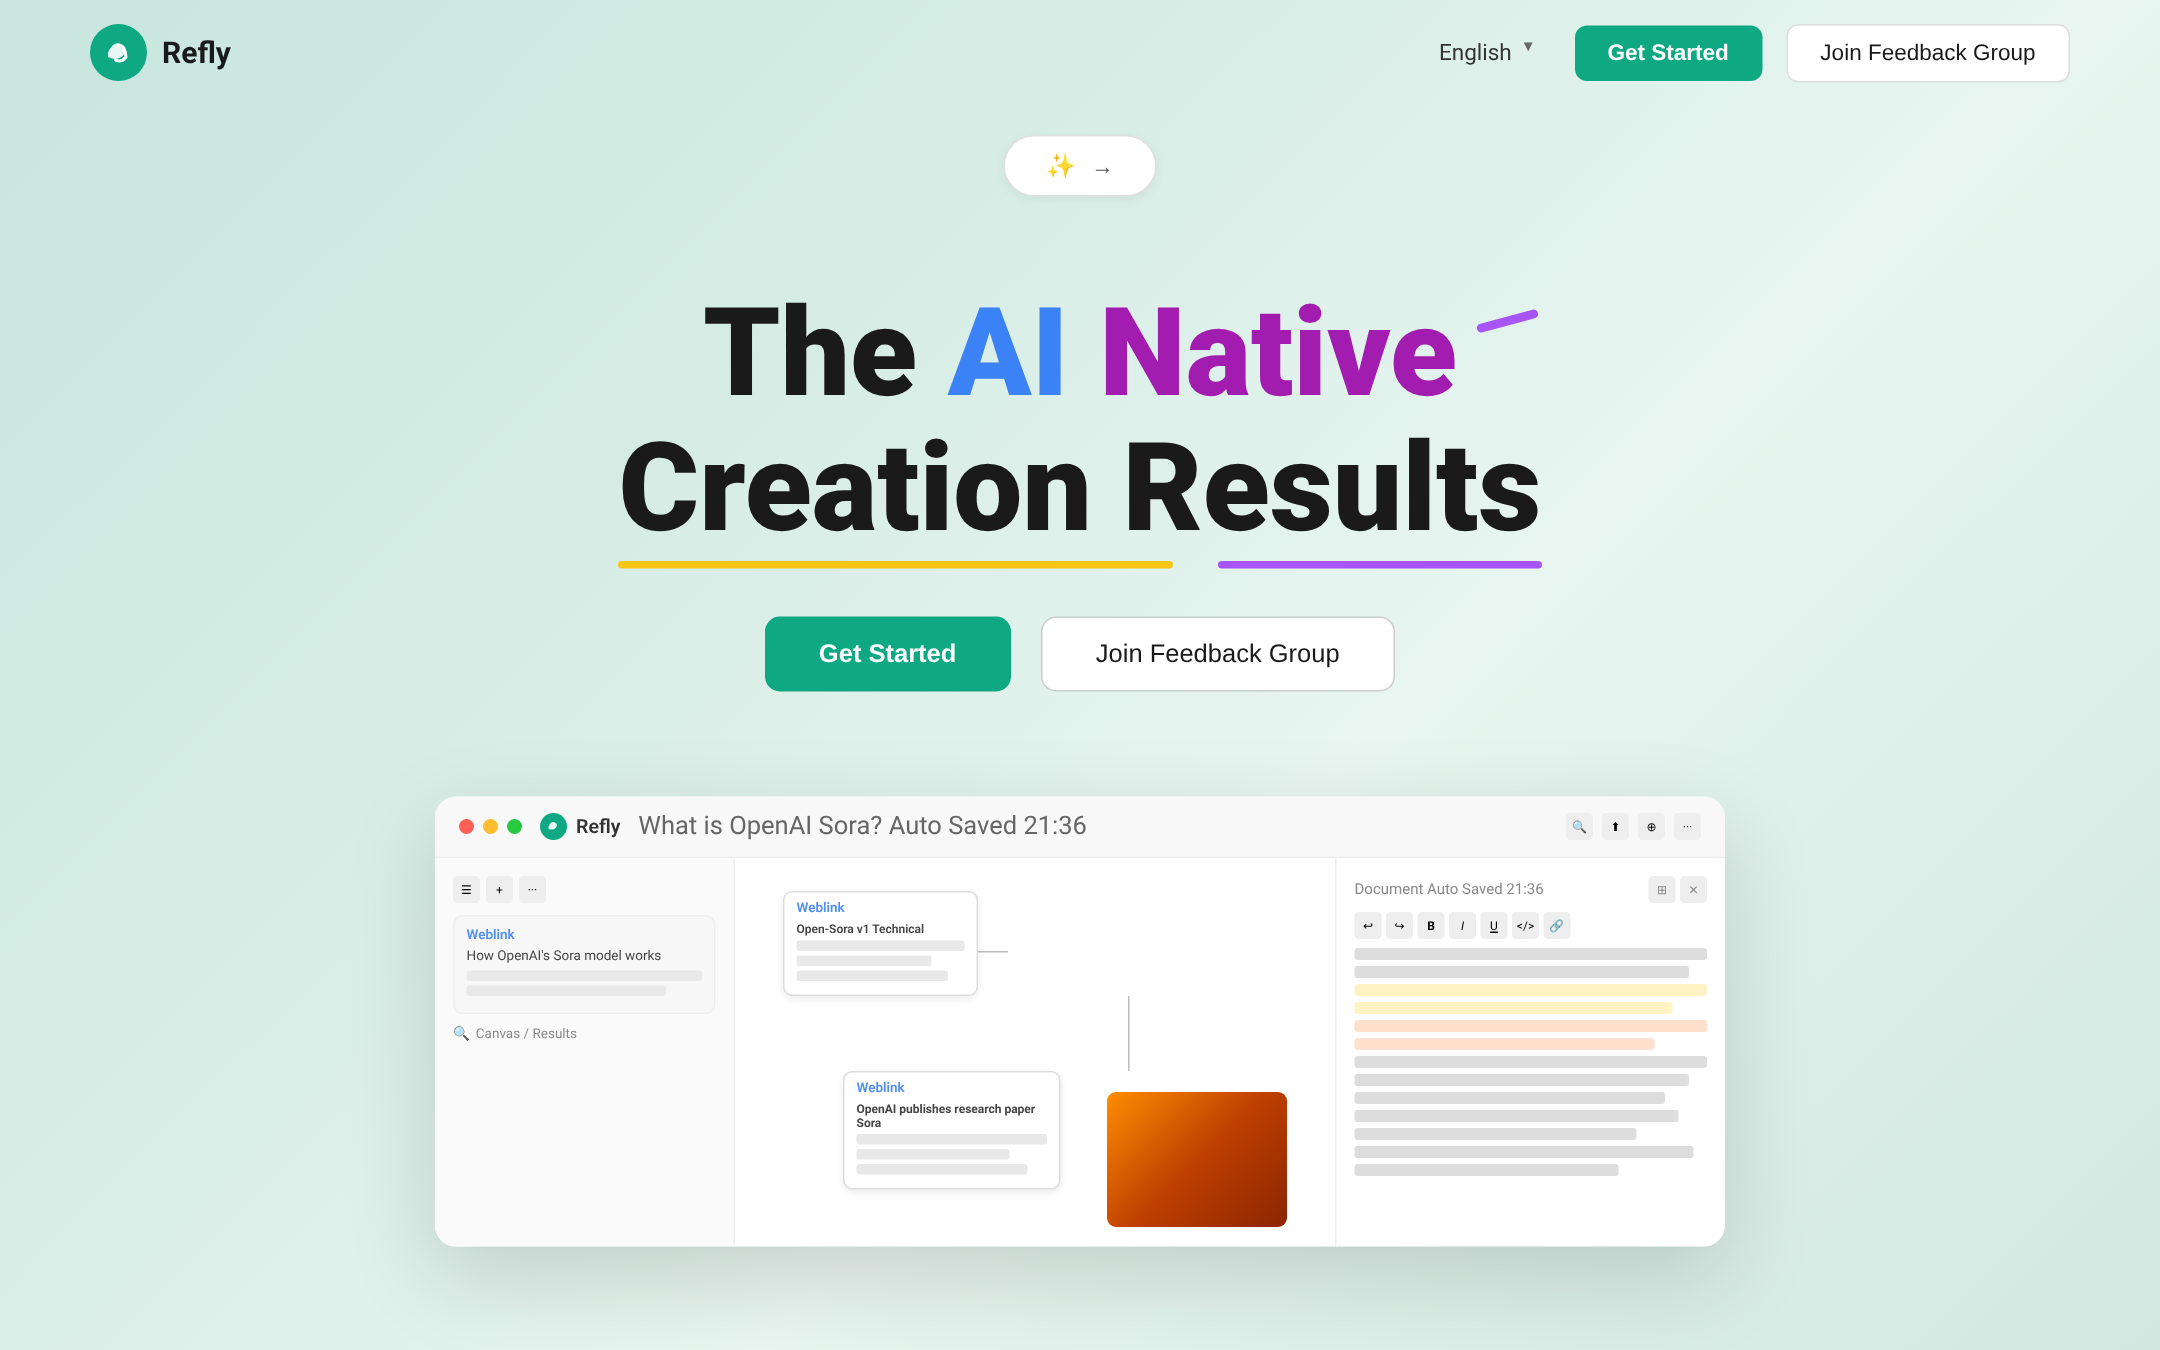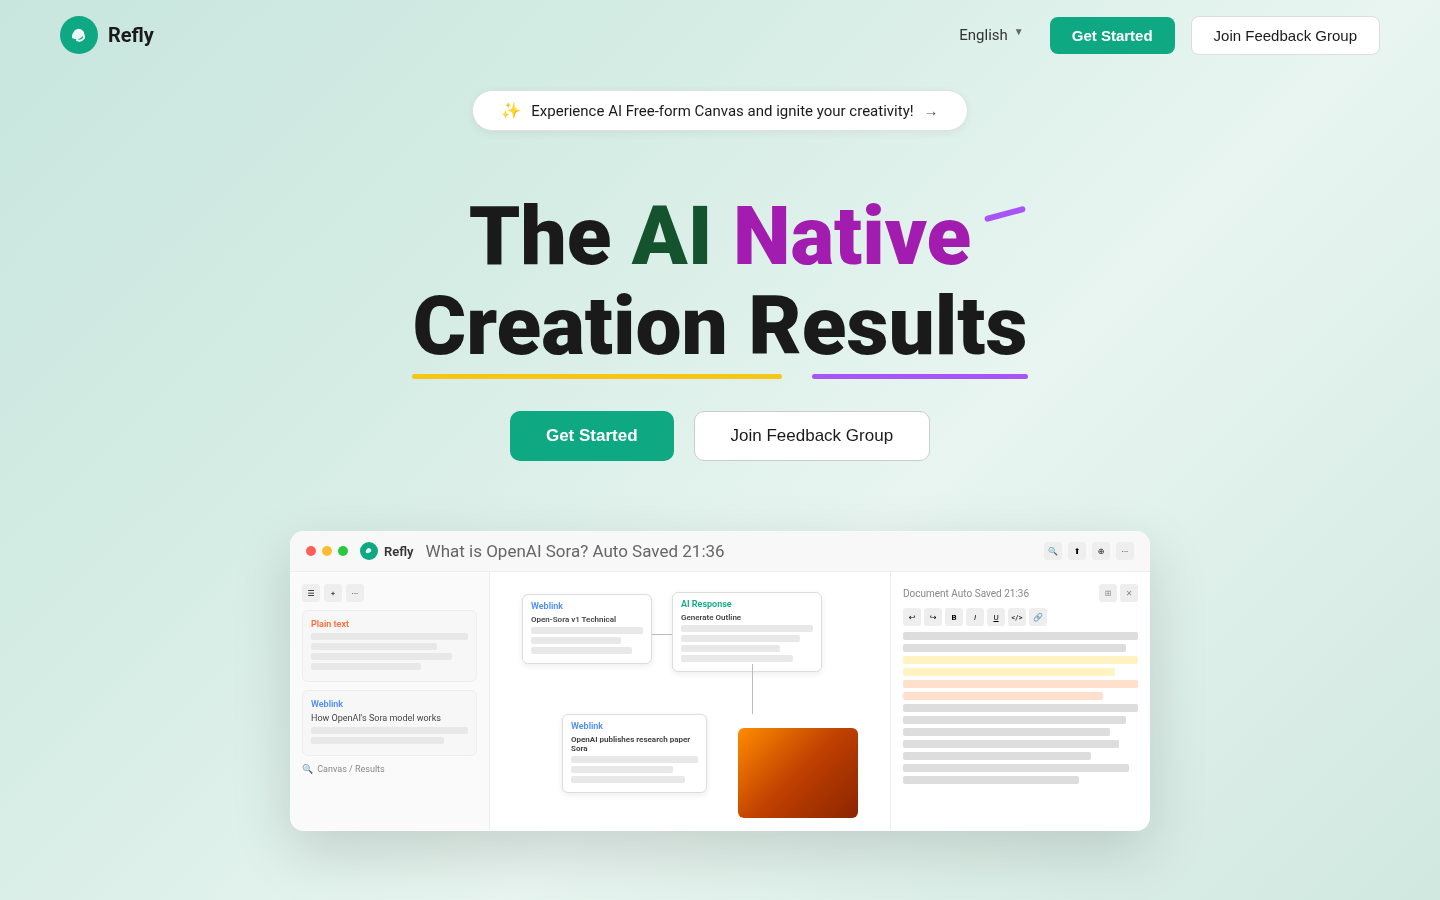--- a/index.html
+++ b/index.html
@@ -119,21 +119,21 @@
 
     .hero-title {
       font-size: 82px;
       font-weight: 900;
       line-height: 1.1;
       color: #1a1a1a;
       margin-bottom: 10px;
     }
 
     .hero-title .ai {
-      color: #14532d;
+      color: #3b82f6;
     }
 
     .hero-title .native {
       color: #a21caf;
     }
 
     .underline-container {
       position: relative;
       display: inline-block;
     }
@@ -392,21 +392,20 @@
       <span class="chevron">▼</span>
     </div>
     <button class="btn-get-started">Get Started</button>
     <button class="btn-feedback-nav">Join Feedback Group</button>
   </div>
 </nav>
 
 <div class="banner">
   <div class="banner-inner">
     <span class="sparkle">✨</span>
-    <span>Experience AI Free-form Canvas and ignite your creativity!</span>
     <span class="arrow">→</span>
   </div>
 </div>
 
 <section class="hero">
   <div class="hero-title">
     <div class="title-row1" style="position:relative; display:inline-block;">
       <span>The</span>&nbsp;<span class="ai">AI</span>&nbsp;<span class="native">Native</span>
       <span style="position:absolute; right:-55px; top:20px; width:42px; height:6px; background:#a855f7; border-radius:3px; transform:rotate(-15deg);"></span>
     </div>
@@ -449,29 +448,20 @@
     </div>
   </div>
 
   <div class="app-content">
 
     <div class="app-sidebar">
       <div style="display:flex; gap:4px; margin-bottom:8px;">
         <div class="toolbar-icon-btn">☰</div>
         <div class="toolbar-icon-btn">+</div>
         <div class="toolbar-icon-btn">···</div>
-      </div>
-      <div class="fake-card">
-        <div class="fake-card-title">
-          <span class="tag-orange">Plain text</span>
-        </div>
-        <div class="fake-text-line" style="width:100%;"></div>
-        <div class="fake-text-line" style="width:80%;"></div>
-        <div class="fake-text-line" style="width:90%;"></div>
-        <div class="fake-text-line" style="width:70%;"></div>
       </div>
       <div class="fake-card">
         <div class="fake-card-title">
           <span class="tag-blue">Weblink</span>
         </div>
         <div style="font-size:9px; color:#444; margin-bottom:4px;">How OpenAI's Sora model works</div>
         <div class="fake-text-line" style="width:100%;"></div>
         <div class="fake-text-line" style="width:85%;"></div>
       </div>
       <div style="font-size:9px; color:#888; margin-top:4px; display:flex; align-items:center; gap:4px;">
@@ -486,30 +476,20 @@
         <div class="canvas-card" style="top:10px; left:20px; width:130px;">
           <div class="fake-card-title">
             <span class="tag-blue">Weblink</span>
           </div>
           <div style="font-size:8px; color:#444; font-weight:600; margin-bottom:3px;">Open-Sora v1 Technical</div>
           <div class="fake-text-line" style="width:100%;"></div>
           <div class="fake-text-line" style="width:80%;"></div>
           <div class="fake-text-line" style="width:90%;"></div>
         </div>
 
-        <div class="canvas-card" style="top:8px; left:170px; width:150px;">
-          <div class="fake-card-title">
-            <span class="tag-green">AI Response</span>
-          </div>
-          <div style="font-size:8px; color:#444; font-weight:600; margin-bottom:3px;">Generate Outline</div>
-          <div class="fake-text-line" style="width:100%;"></div>
-          <div class="fake-text-line" style="width:90%;"></div>
-          <div class="fake-text-line" style="width:75%;"></div>
-          <div class="fake-text-line" style="width:85%;"></div>
-        </div>
 
         <div class="canvas-card" style="top:130px; left:60px; width:145px;">
           <div class="fake-card-title">
             <span class="tag-blue">Weblink</span>
           </div>
           <div style="font-size:8px; color:#444; font-weight:700; margin-bottom:3px;">OpenAI publishes research paper Sora</div>
           <div class="fake-text-line" style="width:100%;"></div>
           <div class="fake-text-line" style="width:80%;"></div>
           <div class="fake-text-line" style="width:90%;"></div>
         </div>

